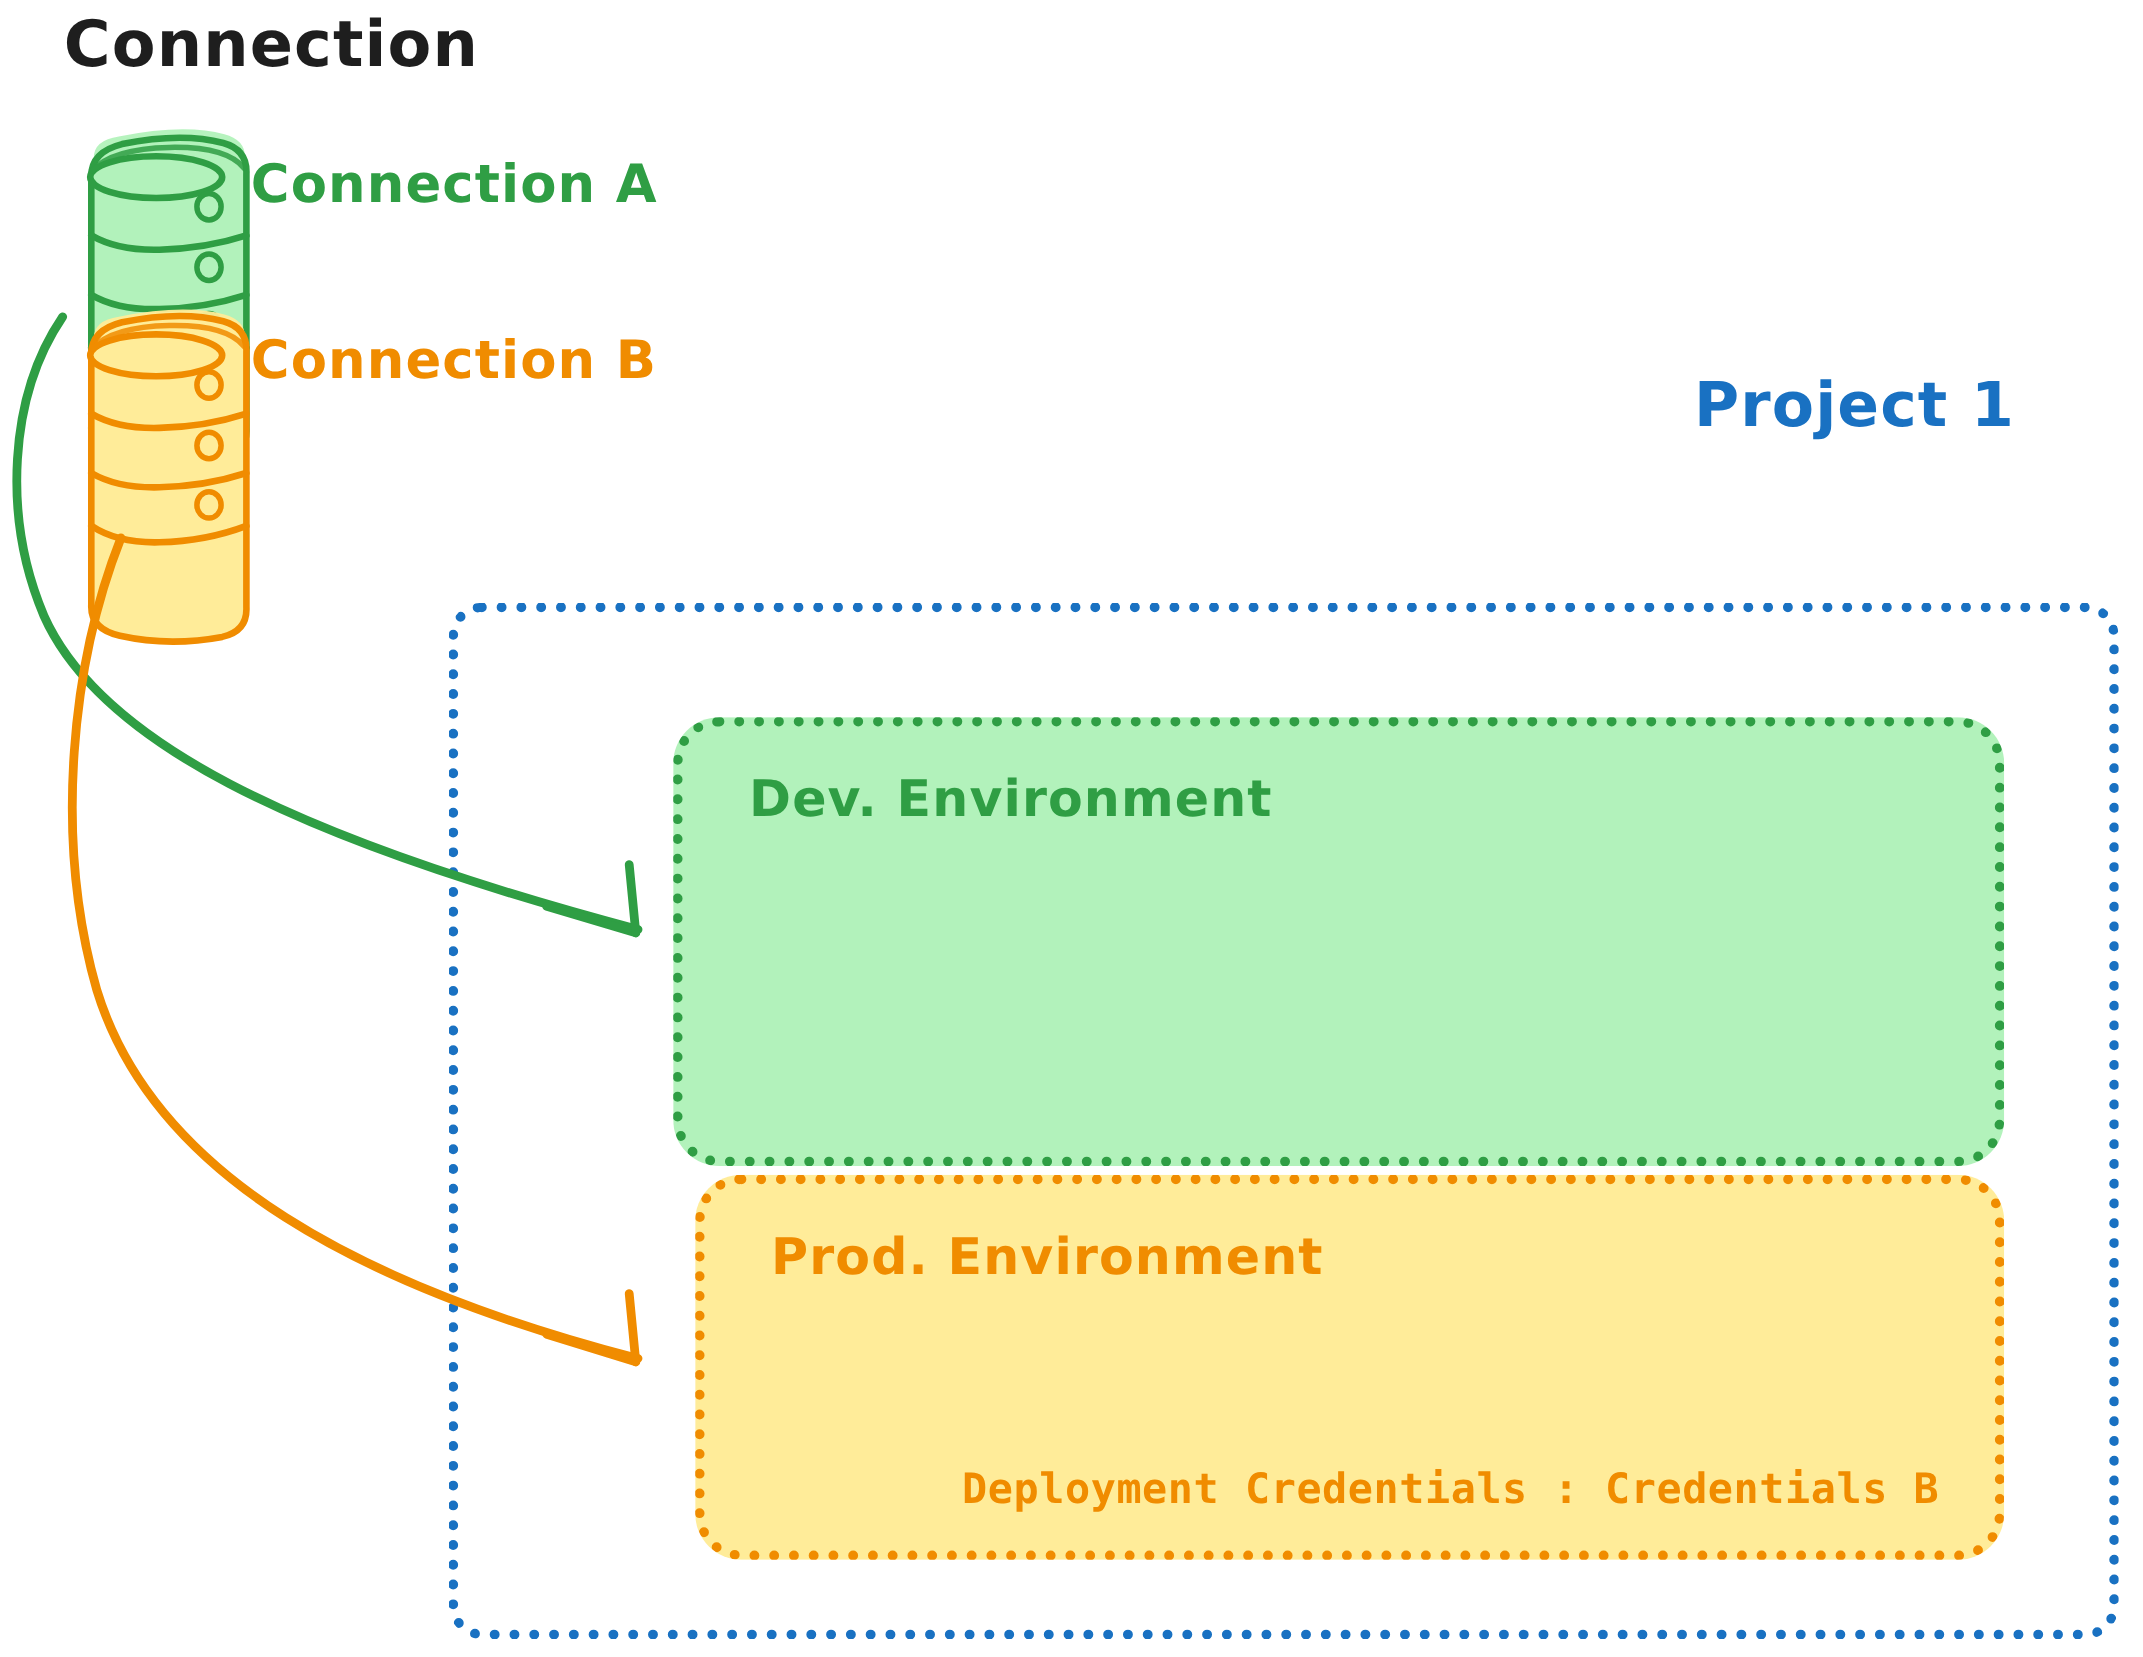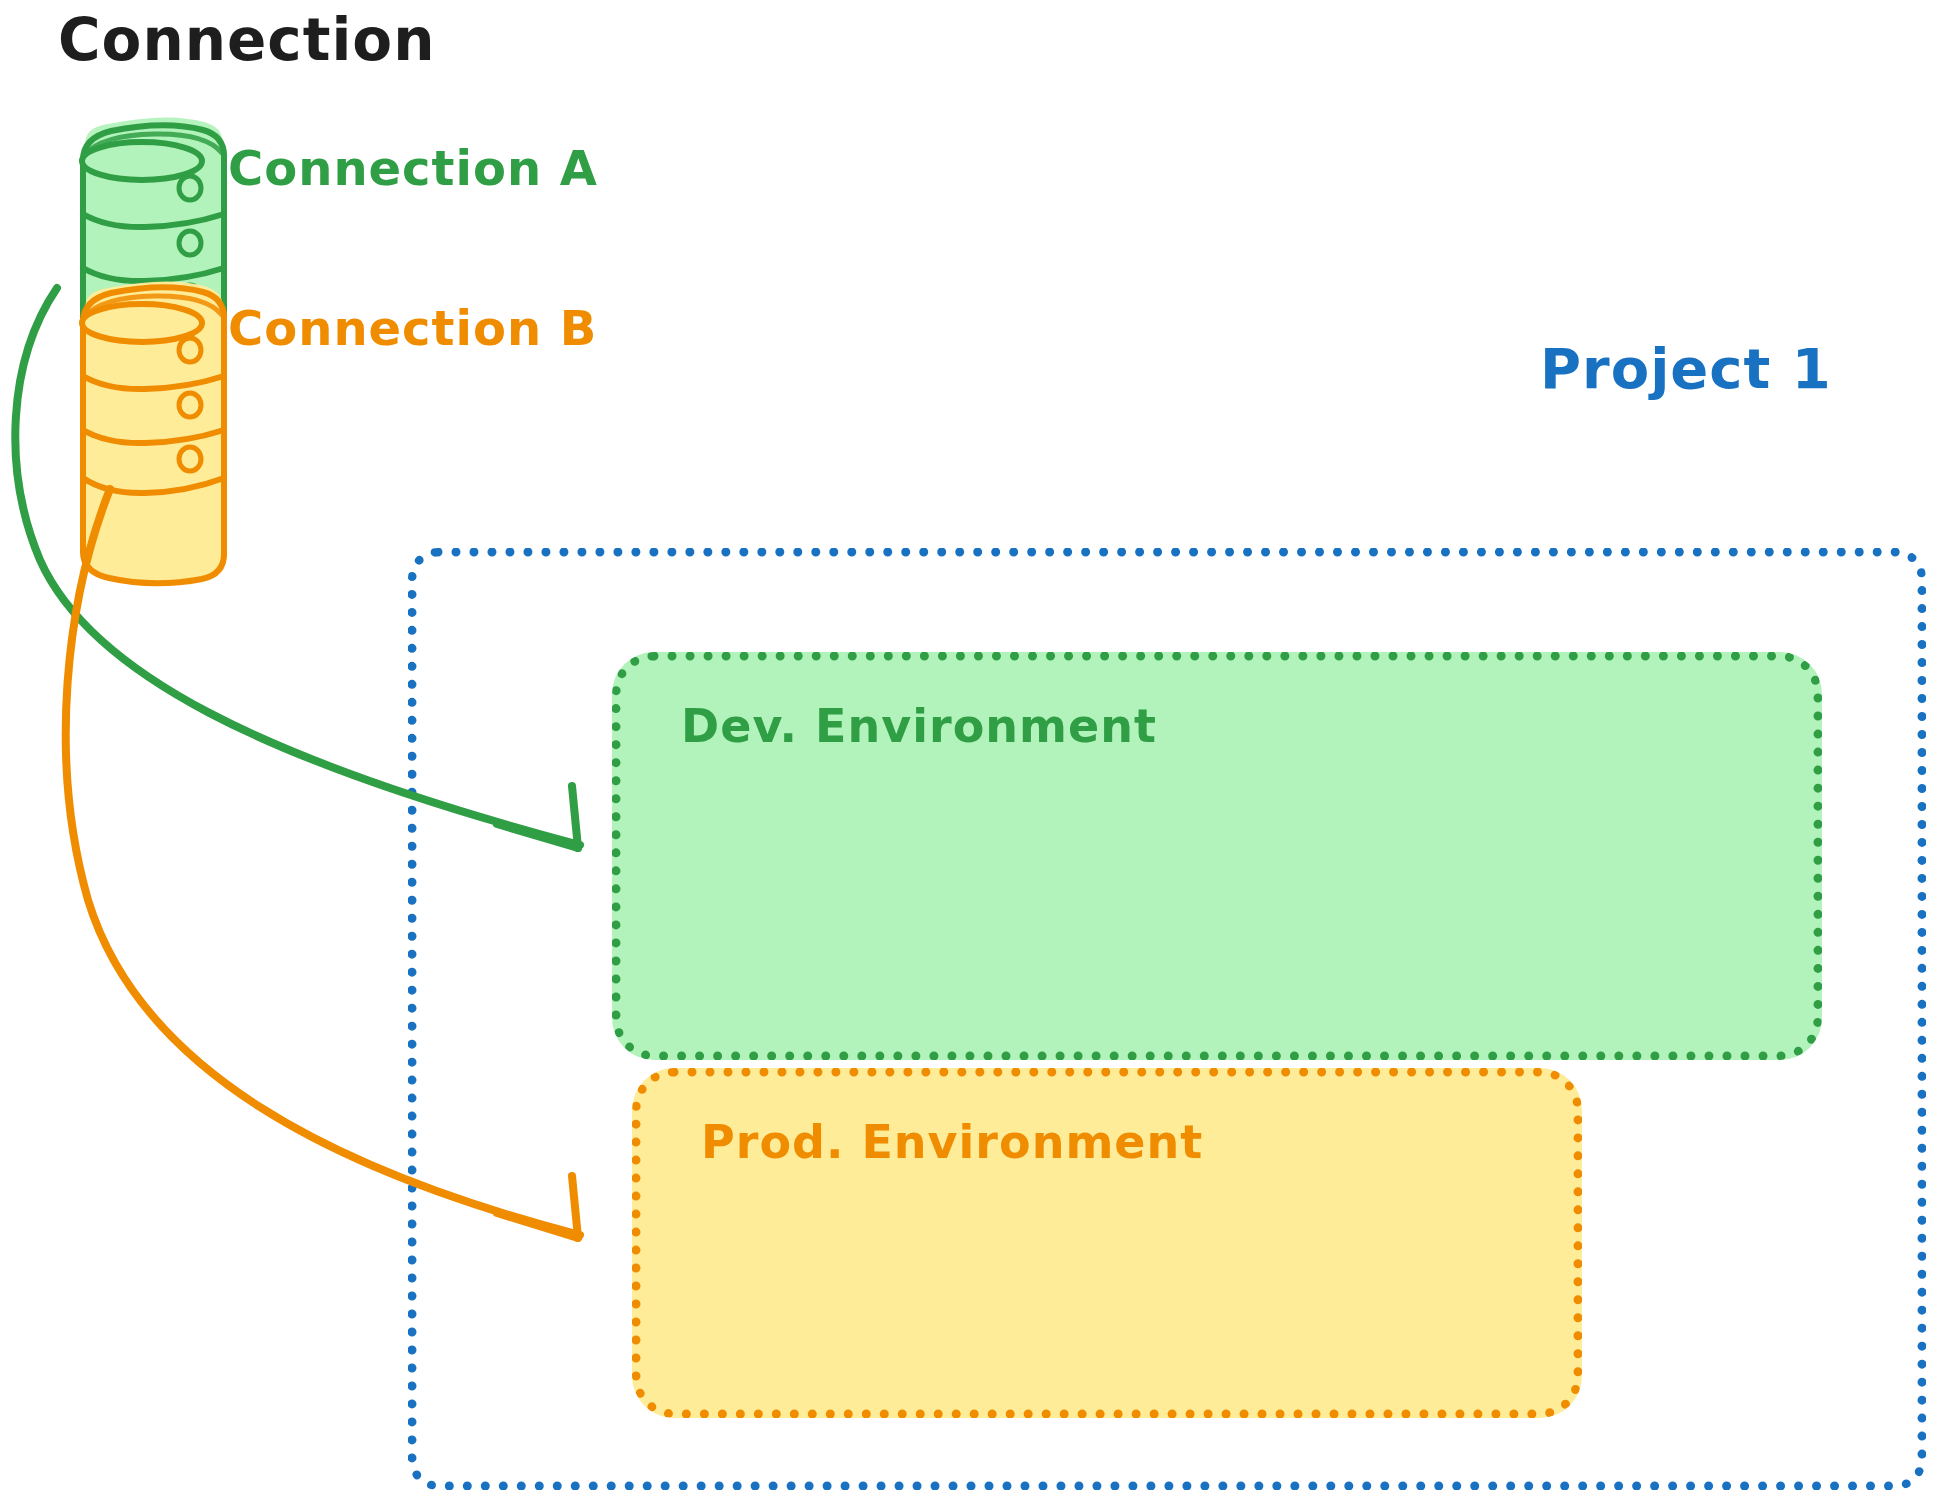--- a/index.html
+++ b/index.html
@@ -65,21 +65,21 @@
     left: 612px;
     top: 652px;
     width: 1210px;
     height: 408px;
     background: #b2f2bb;
     border: 9px dotted #2f9e44;
   }
   #prod-env-box {
     left: 632px;
     top: 1068px;
-    width: 950px;
+    width: 1190px;
     height: 350px;
     background: #ffec99;
     border: 9px dotted #f08c00;
   }
   #project-box {
     left: 408px;
     top: 548px;
     width: 1518px;
     height: 942px;
     border: 9px dotted #1971c2;
@@ -177,20 +177,21 @@
   <div class="abs handwritten" id="project-title">Project 1</div>
 
   <div class="abs" id="project-box"></div>
 
   <div class="abs env-box" id="dev-env-box">
     <div class="env-title" id="dev-env-title">Dev. Environment</div>
   </div>
 
   <div class="abs env-box" id="prod-env-box">
     <div class="env-title" id="prod-env-title">Prod. Environment</div>
+    <div class="env-cred" id="prod-env-cred">Deployment Credentials : Credentials B</div>
   </div>
 
   <svg class="abs" id="arrow-layer" viewBox="0 0 1948 1506" xmlns="http://www.w3.org/2000/svg">
 
     <g>
       <path d="M57 288 C 8 360, 2 470, 40 560 C 90 672, 260 760, 580 845" fill="none" stroke="#2f9e44" stroke-width="8" stroke-linecap="round" stroke-linejoin="round"></path>
       <path d="M578 848 L 497 824" fill="none" stroke="#2f9e44" stroke-width="8" stroke-linecap="round"></path>
       <path d="M578 848 L 572 786" fill="none" stroke="#2f9e44" stroke-width="8" stroke-linecap="round"></path>
     </g>
 

